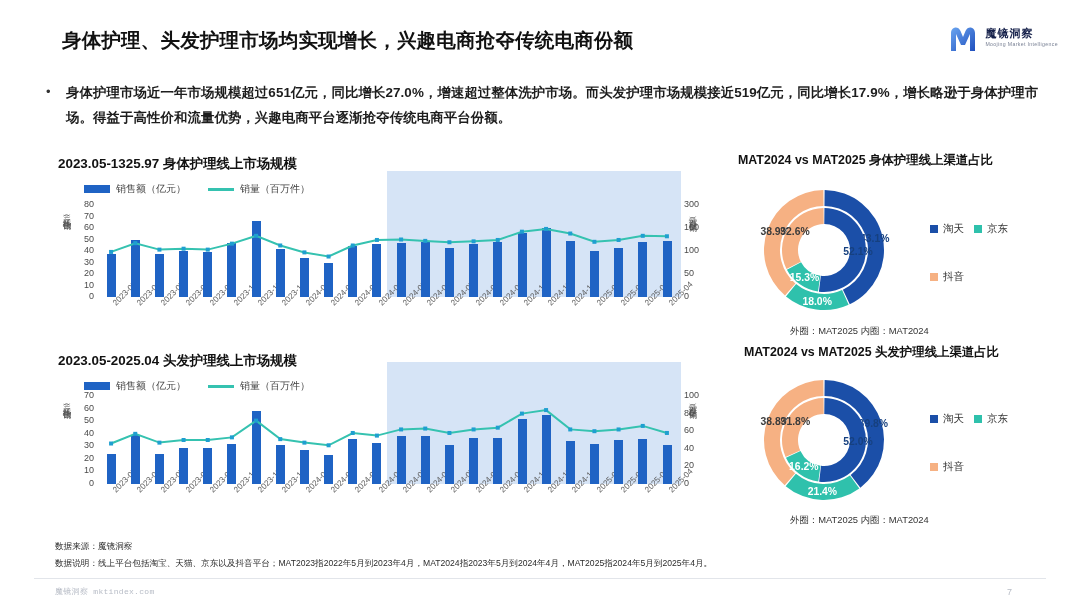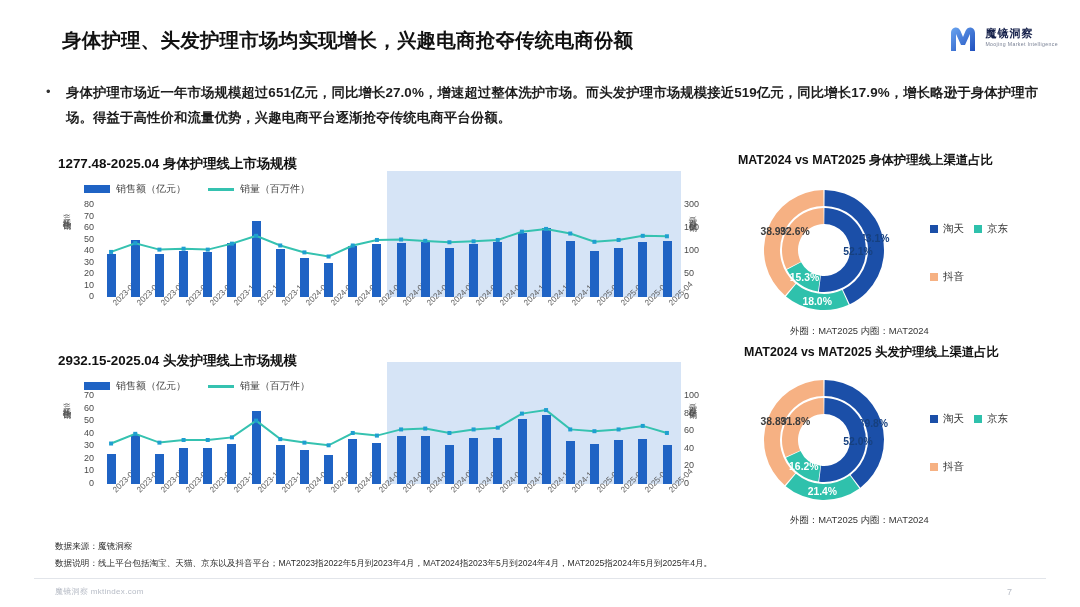--- a/index.html
+++ b/index.html
@@ -65,21 +65,21 @@
   
   .donut-title { font-size: 12.4px; font-weight: bold; color: #111; }
   .donut-note { font-size: 9.4px; color: #333; }
   .donut-legend { position: absolute; font-size: 10.5px; color: #333; }
   .dl-row { display: flex; align-items: center; gap: 5px; }
   .dl-sq { width: 8px; height: 8px; display: inline-block; }
 
   
   .src { position: absolute; left: 55px; font-size: 8.6px; color: #2b2b2b; }
   .hr { position: absolute; left: 34px; width: 1012px; height: 1px; background: #e2e5ea; }
-  .foot-left { position: absolute; left: 55px; bottom: 10px; font-size: 8px; color: #b7bcc6; letter-spacing: .3px; }
+  .foot-left { position: absolute; left: 55px; bottom: 10px; font-size: 8px; color: #b7bcc6; letter-spacing: .3px; font-family: Liberation Mono, monospace; }
   .foot-right { position: absolute; right: 36px; bottom: 10px; font-size: 9px; color: #b7bcc6; }
 </style>
 </head>
 <body>
 
 <div class="slide">
 
   <div class="header">
     <div class="page-title">身体护理、头发护理市场均实现增长，兴趣电商抢夺传统电商份额</div>
     <div class="logo">
@@ -98,21 +98,21 @@
       </div>
     </div>
   </div>
 
   <div class="bullet-wrap">
     <span class="bullet-dot">•</span>
     <span class="bullet-text">身体护理市场近一年市场规模超过651亿元，同比增长27.0%，增速超过整体洗护市场。而头发护理市场规模接近519亿元，同比增长17.9%，增长略逊于身体护理市场。得益于高性价和流量优势，兴趣电商平台逐渐抢夺传统电商平台份额。</span>
   </div>
 
   <div style="position:absolute;left:58px;top:155px;width:660px;">
-    <div class="chart-title">1277.48-2025.04 身体护理线上市场规模</div>
+    <div class="chart-title">2023.05-1325.97 身体护理线上市场规模</div>
     <div class="legend">
       <span class="legend-item">
         <i class="legend-swatch-bar"></i>
         <span>销售额（亿元）</span>
       </span>
       <span class="legend-item">
         <i class="legend-swatch-line"></i>
         <span>销量（百万件）</span>
       </span>
     </div>
@@ -311,21 +311,21 @@
         <div class="xslot">
           <span class="xlabel">2025-03</span>
         </div>
         <div class="xslot">
           <span class="xlabel">2025-04</span>
         </div>
       </div>
   </div>
 
   <div style="position:absolute;left:58px;top:352px;width:660px;">
-    <div class="chart-title">2932.15-2025.04 头发护理线上市场规模</div>
+    <div class="chart-title">2023.05-2025.04 头发护理线上市场规模</div>
     <div class="legend">
       <span class="legend-item">
         <i class="legend-swatch-bar"></i>
         <span>销售额（亿元）</span>
       </span>
       <span class="legend-item">
         <i class="legend-swatch-line"></i>
         <span>销量（百万件）</span>
       </span>
     </div>

